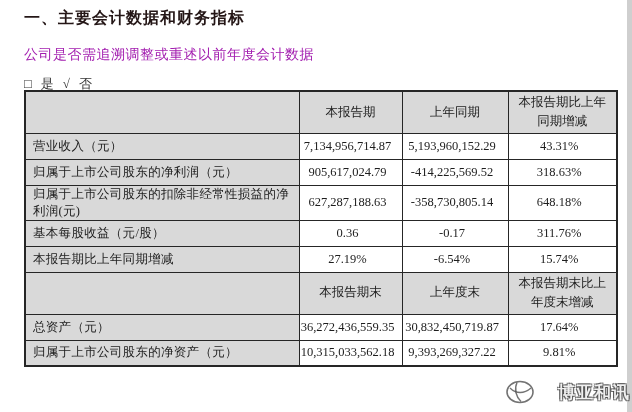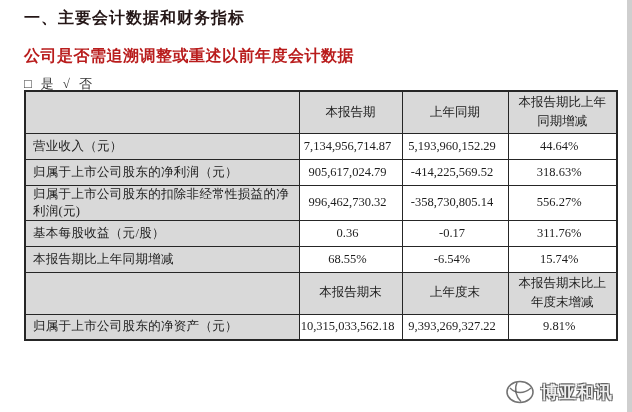--- a/index.html
+++ b/index.html
@@ -24,24 +24,23 @@
     left: 24px; top: 8px;
     font-family: "Liberation Sans", "DejaVu Sans", sans-serif;
     font-weight: bold;
     font-size: 16px;
     letter-spacing: 1px;
     color: #241616;
   }
   #intro-line {
     position: absolute;
     left: 24px; top: 46px;
-    font-size: 16px;
-    color: #b91c1c;
+    font-size: 14px;
+    color: #a21caf;
     letter-spacing: 0.5px;
-    font-weight: bold;
   }
   #checkbox-line {
     position: absolute;
     left: 24px; top: 75px;
     font-size: 13px;
     color: #343434;
   }
   #checkbox-line span { margin-right: 9px; }
   #fin-table {
     position: absolute;
@@ -76,21 +75,21 @@
   .data-row td.num {
     text-align: center;
     padding-right: 6px;
     font-family: "Liberation Serif", "DejaVu Serif", serif;
   }
   #watermark {
     position: absolute;
     left: 504px; top: 379px;
     display: flex;
     align-items: center;
-    gap: 5px;
+    gap: 22px;
     z-index: 6;
     pointer-events: none;
   }
   #watermark .wm-text {
     font-family: "Liberation Sans", "DejaVu Sans", sans-serif;
     font-weight: bold;
     font-size: 17px;
     letter-spacing: 1px;
     color: rgba(253,253,253,0.92);
     text-shadow:
@@ -127,54 +126,60 @@
         <td></td>
         <td>本报告期</td>
         <td>上年同期</td>
         <td>本报告期比上年同期增减</td>
       </tr>
 
       <tr class="data-row">
         <td class="lbl">营业收入（元）</td>
         <td class="num">7,134,956,714.87</td>
         <td class="num">5,193,960,152.29</td>
-        <td class="num">44.64%</td>
+        <td class="num">43.31%</td>
       </tr>
       <tr class="data-row">
         <td class="lbl">归属于上市公司股东的净利润（元）</td>
         <td class="num">905,617,024.79</td>
         <td class="num">-414,225,569.52</td>
         <td class="num">318.63%</td>
       </tr>
       <tr class="data-row">
         <td class="lbl">归属于上市公司股东的扣除非经常性损益的净利润(元)</td>
-        <td class="num">996,462,730.32</td>
+        <td class="num">627,287,188.63</td>
         <td class="num">-358,730,805.14</td>
-        <td class="num">556.27%</td>
+        <td class="num">648.18%</td>
       </tr>
       <tr class="data-row">
         <td class="lbl">基本每股收益（元/股）</td>
         <td class="num">0.36</td>
         <td class="num">-0.17</td>
         <td class="num">311.76%</td>
       </tr>
       <tr class="data-row">
         <td class="lbl">本报告期比上年同期增减</td>
-        <td class="num">68.55%</td>
+        <td class="num">27.19%</td>
         <td class="num">-6.54%</td>
         <td class="num">15.74%</td>
       </tr>
 
       <tr class="hdr-row">
         <td></td>
         <td>本报告期末</td>
         <td>上年度末</td>
         <td>本报告期末比上年度末增减</td>
       </tr>
 
+      <tr class="data-row">
+        <td class="lbl">总资产（元）</td>
+        <td class="num">36,272,436,559.35</td>
+        <td class="num">30,832,450,719.87</td>
+        <td class="num">17.64%</td>
+      </tr>
       <tr class="data-row">
         <td class="lbl">归属于上市公司股东的净资产（元）</td>
         <td class="num">10,315,033,562.18</td>
         <td class="num">9,393,269,327.22</td>
         <td class="num">9.81%</td>
       </tr>
     </tbody>
   </table>
 
   <div id="watermark">

